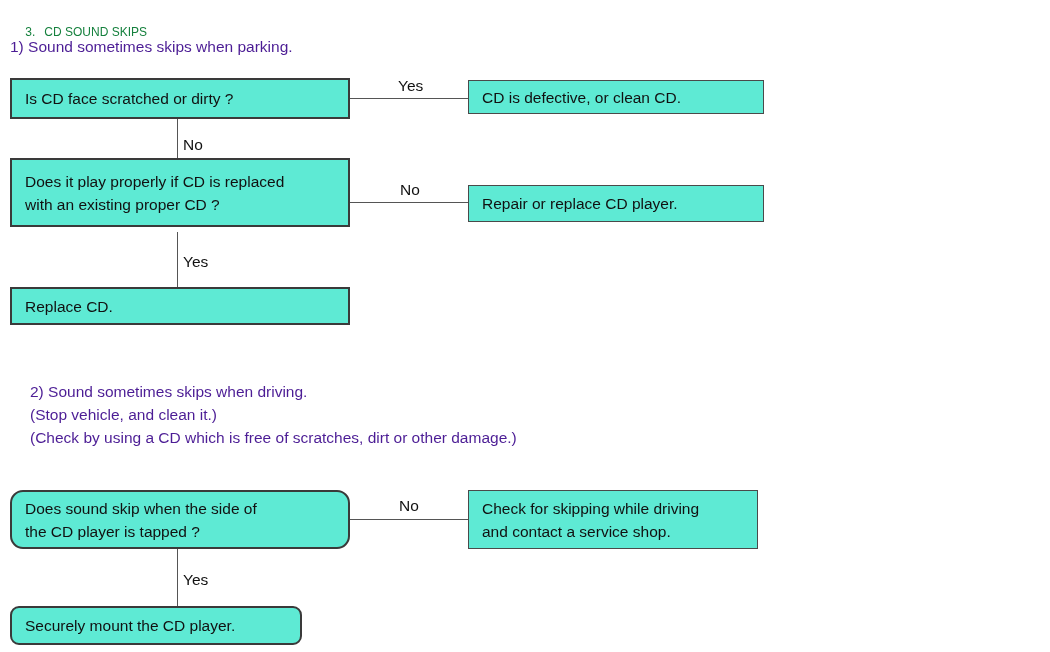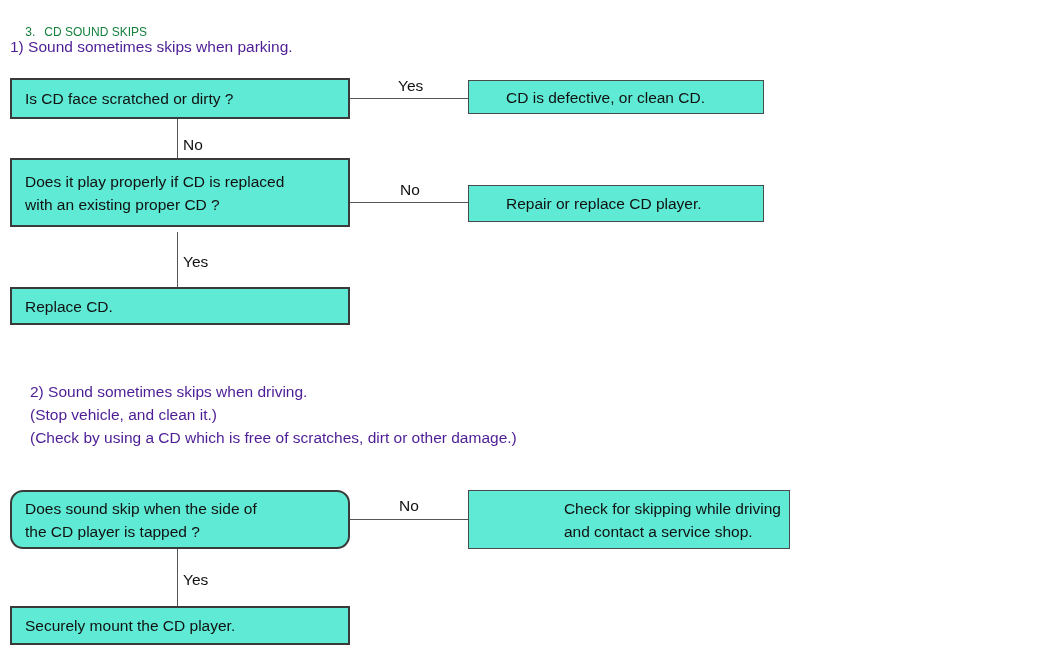--- a/index.html
+++ b/index.html
@@ -40,21 +40,20 @@
   .box {
     position: absolute;
     box-sizing: border-box;
     background: #5eead4;
     border: 2px solid #3a3a3a;
     display: flex;
     align-items: center;
   }
   .box.thin {
     border: 1.5px solid #4a4a4a;
-    padding-left: 24px;
   }
   .box .box-text {
     padding-left: 13px;
     padding-right: 8px;
     font-size: 15.5px;
     line-height: 23px;
     color: #111111;
     white-space: pre-line;
   }
 
@@ -126,25 +125,25 @@
   <div class="sub-heading" style="left:30px; top:427px;">(Check by using a CD which is free of scratches, dirt or other damage.)</div>
 
   <div class="box" style="left:10px; top:490px; width:340px; height:59px;border-radius:13px;">
     <span class="box-text">Does sound skip when the side of
 the CD player is tapped ?</span>
   </div>
 
   <div class="conn-h" style="left:350px; top:519px; width:118px;"></div>
   <div class="edge-label" style="left:399px; top:497px;">No</div>
 
-  <div class="box thin" style="left:468px; top:490px; width:322px; height:59px;justify-content:flex-end;">
+  <div class="box thin" style="left:468px; top:490px; width:290px; height:59px;">
     <span class="box-text">Check for skipping while driving
 and contact a service shop.</span>
   </div>
 
   <div class="conn-v" style="left:177px; top:549px; height:57px;"></div>
   <div class="edge-label" style="left:183px; top:571px;">Yes</div>
 
-  <div class="box" style="left:10px; top:606px; width:340px; height:39px;">
+  <div class="box" style="left:10px; top:606px; width:292px; height:39px;border-radius:9px;">
     <span class="box-text">Securely mount the CD player.</span>
   </div>
 
 </div>
 
 </body></html>

